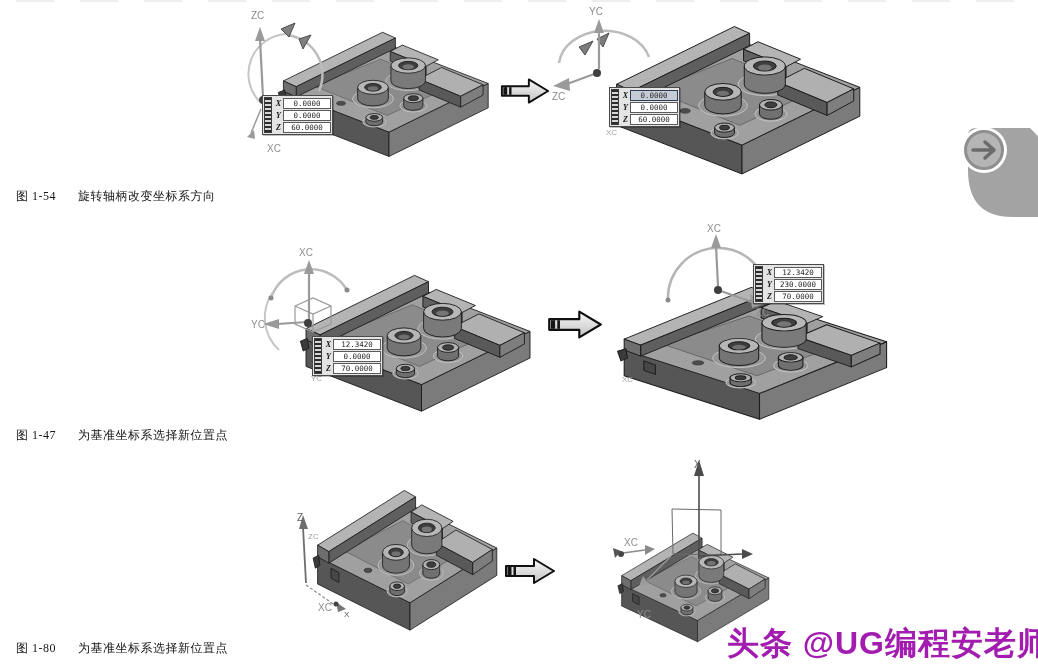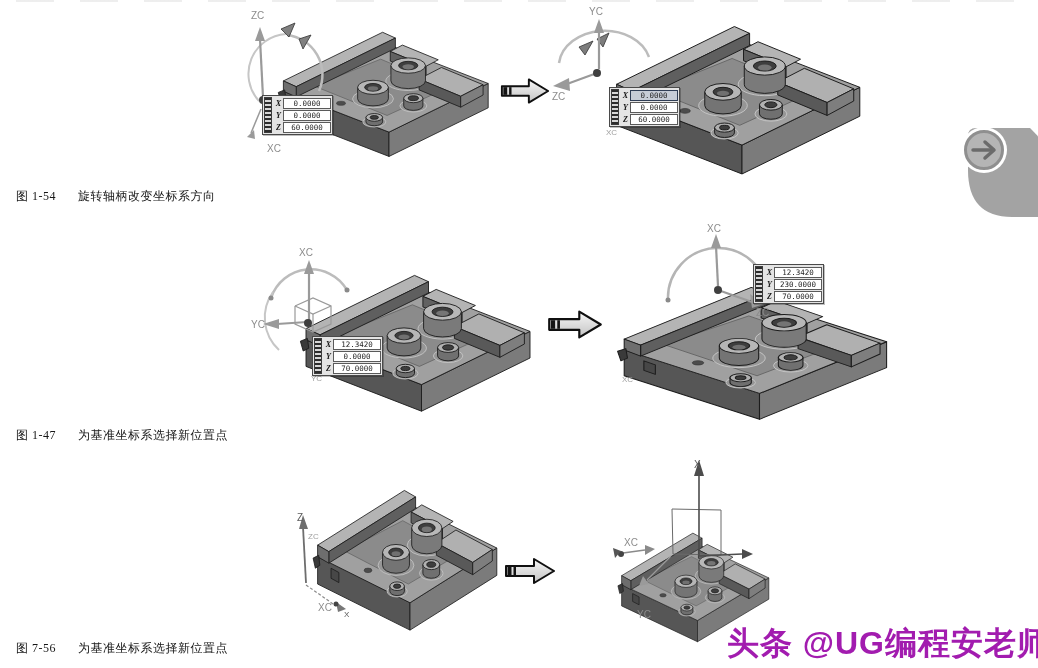--- a/index.html
+++ b/index.html
@@ -282,21 +282,21 @@
       <text class="axl" x="23" y="94">XC</text>
       <circle cx="20" cy="102" r="3" fill="#444"></circle>
       <polygon points="12,96 20,99 14,106" fill="#555"></polygon>
       <line x1="70" y1="104" x2="46" y2="128" stroke="#9a9a9a" stroke-width="1.2"></line>
       <polygon points="42,124 48,132 38,134" fill="#9a9a9a"></polygon>
       <text class="axl" x="36" y="166">YC</text>
     </g>
   </svg>
 
   <div class="caption" style="top:640px">
-    <span class="num">图 7-56</span><span>为基准坐标系选择新位置点</span>
+    <span class="num">图 1-80</span><span>为基准坐标系选择新位置点</span>
   </div>
 
   <div class="watermark">头条 @UG编程安老师</div>
 
   <svg class="nav-tab" viewBox="0 0 94 100">
     <path d="M16,11 L70,11 L94,36 L94,100 L52,100 Q8,100 8,53 L8,19 Q8,11 16,11 Z" fill="#a3a3a3"></path>
     <circle cx="24" cy="33" r="23" fill="#ffffff"></circle>
     <circle cx="24" cy="33" r="18.5" fill="#b5b5b5" stroke="#8f8f8f" stroke-width="3"></circle>
     <g stroke="#6b6b6b" stroke-width="3.5" fill="none" stroke-linecap="round" stroke-linejoin="round">
       <line x1="13" y1="33" x2="33" y2="33"></line>

